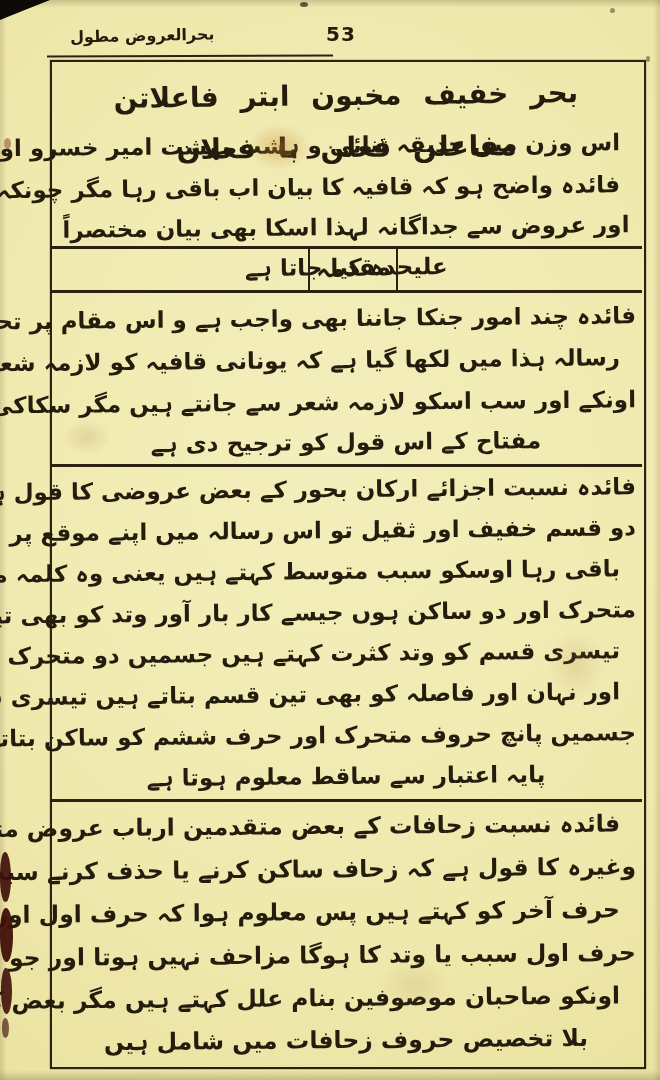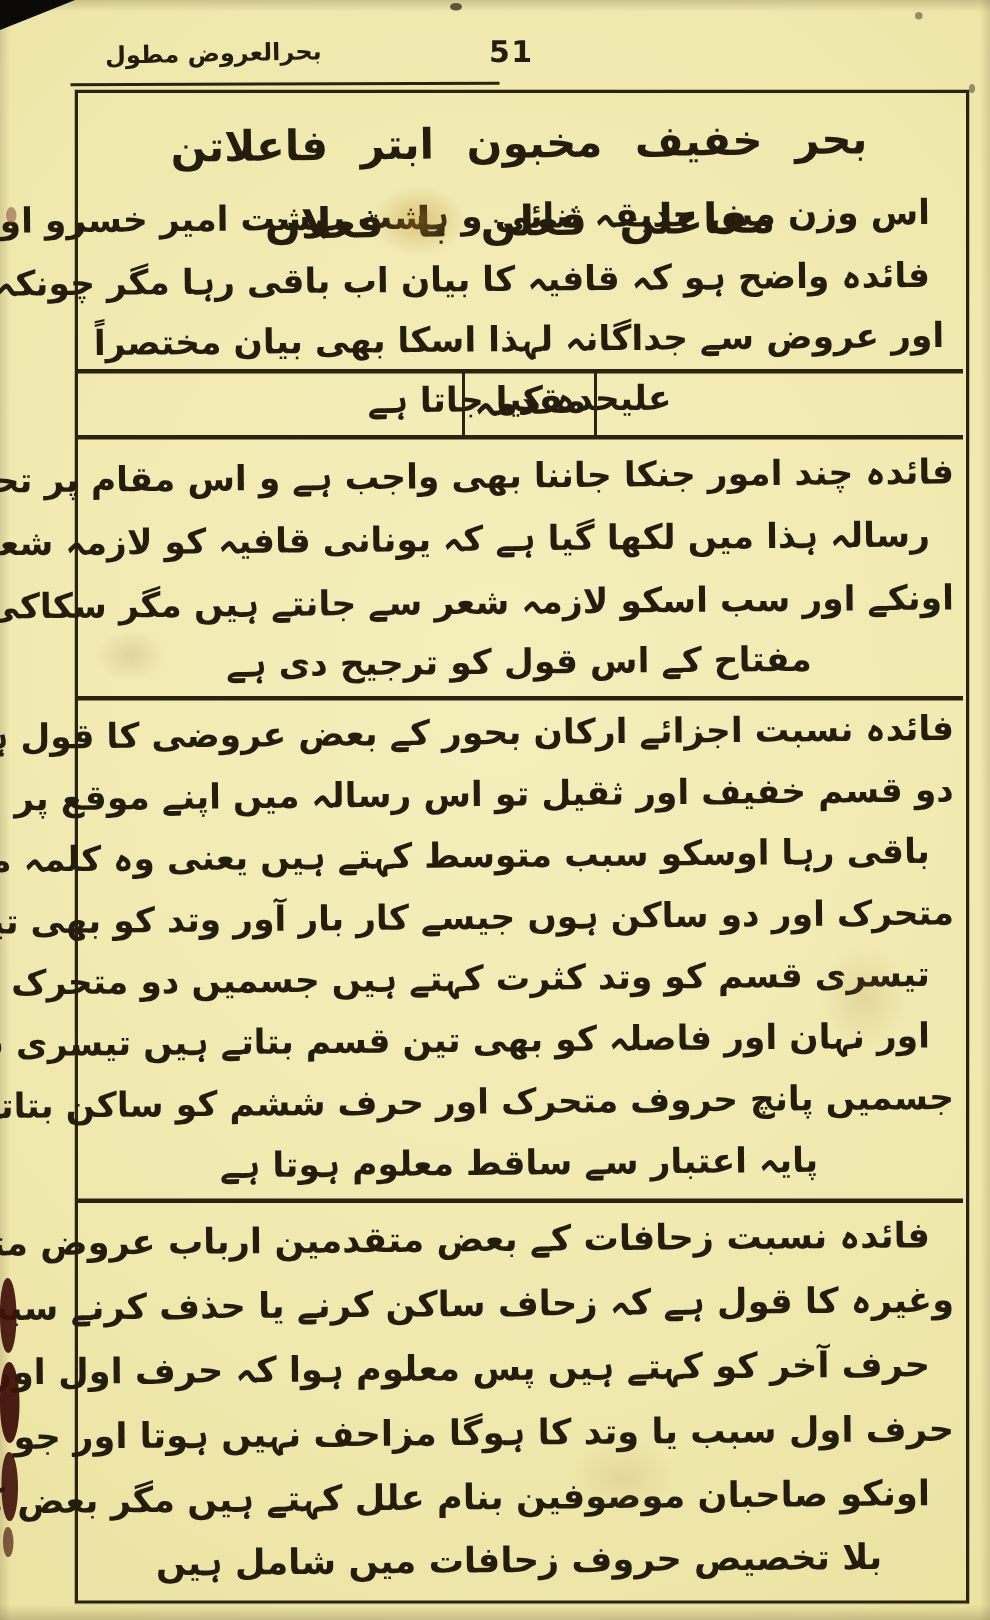--- a/index.html
+++ b/index.html
@@ -84,21 +84,21 @@
 
 <div class="page">
 
   <div class="edge-top"></div>
   <div class="edge-bottom"></div>
   <div class="edge-left"></div>
   <div class="edge-right"></div>
 
   <div class="running-title t">بحرالعروض مطول</div>
   <div class="title-rule"></div>
-  <div class="page-number t">51</div>
+  <div class="page-number t">53</div>
 
   <div class="frame"></div>
 
   <div class="rule" style="top:246px"></div>
   <div class="rule" style="top:290px"></div>
   <div class="rule" style="top:464px"></div>
   <div class="rule" style="top:799px"></div>
 
   <div class="line t cl meter-heading" style="top:70px;height:52px;line-height:52px">بحر خفیف مخبون ابتر فاعلاتن مفاعلن فعلن با فعلان</div>
   <div class="line t jl body-line spill-l" style="top:124px;height:42px;line-height:42px">اس وزن میں حدیقہ ثنائی و ہشت بہشت امیر خسرو اور ہفت پیکر نظامی ہیں</div>

